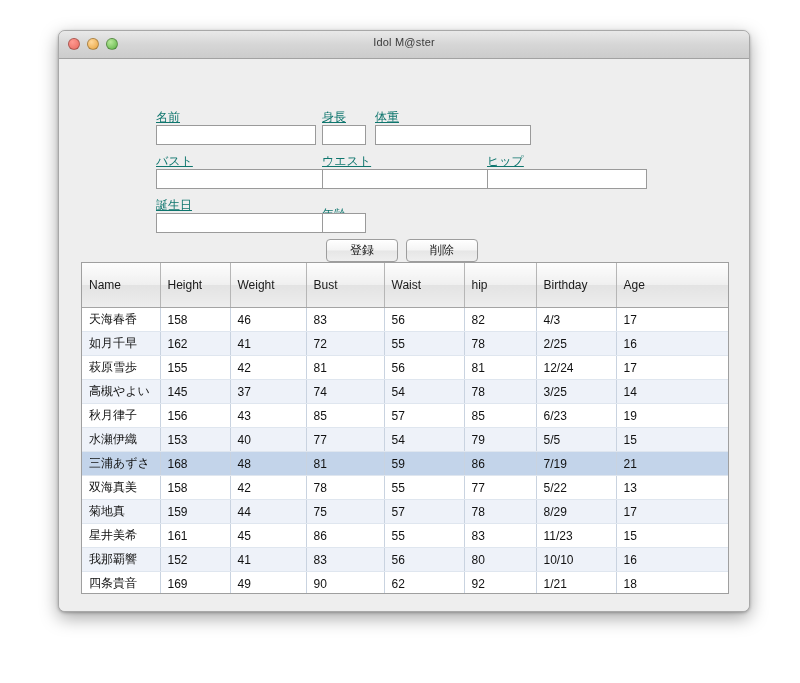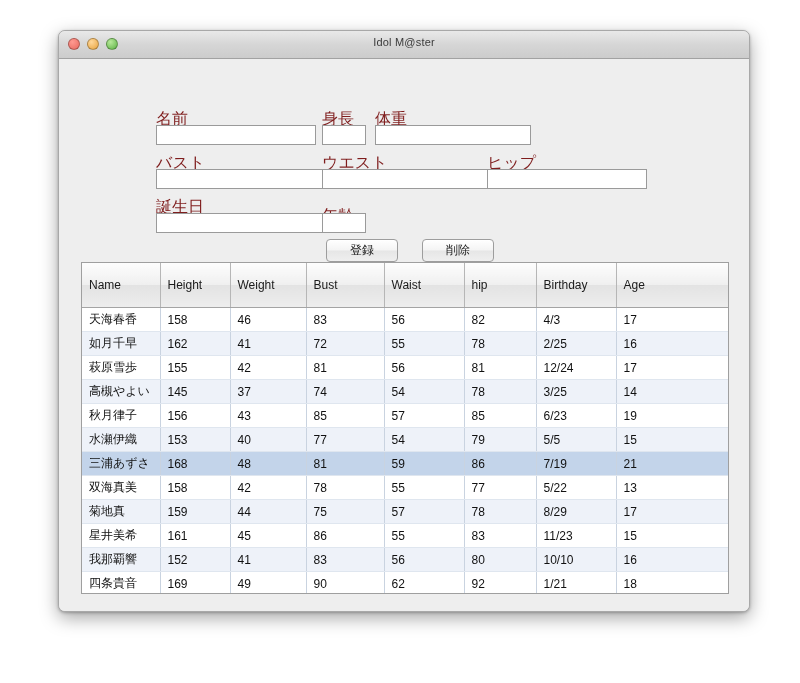--- a/index.html
+++ b/index.html
@@ -81,23 +81,24 @@
   .form-area {
     position: absolute;
     left: 0;
     top: 0;
     right: 0;
     height: 160px;
   }
 
   .fld-label {
     position: absolute;
-    font-size: 16px;
-    color: #7f1d1d;
+    font-size: 12px;
+    color: #0f766e;
     white-space: nowrap;
+    text-decoration: underline;
   }
 
   .fld-input {
     position: absolute;
     background: #ffffff;
     border: 1px solid #9a9a9a;
     box-sizing: border-box;
     height: 20px;
     font-size: 12px;
     color: #111;
@@ -127,21 +128,21 @@
   .in-bday      { left: 97px;  top: 154px; width: 178px; }
   .lbl-age      { left: 263px; top: 138px; margin-top: 9px; }
   .in-age       { left: 263px; top: 154px; width: 44px; }
 
   
   .btn-row {
     position: absolute;
     left: 267px;
     top: 180px;
     display: flex;
-    gap: 24px;
+    gap: 8px;
   }
   .btn {
     width: 70px;
     height: 21px;
     font-size: 12px;
     color: #1b1b1b;
     background: linear-gradient(to bottom, #ffffff 0%, #f4f4f4 48%, #e6e6e6 52%, #efefef 100%);
     border: 1px solid #9d9d9d;
     border-radius: 4px;
     display: flex;

